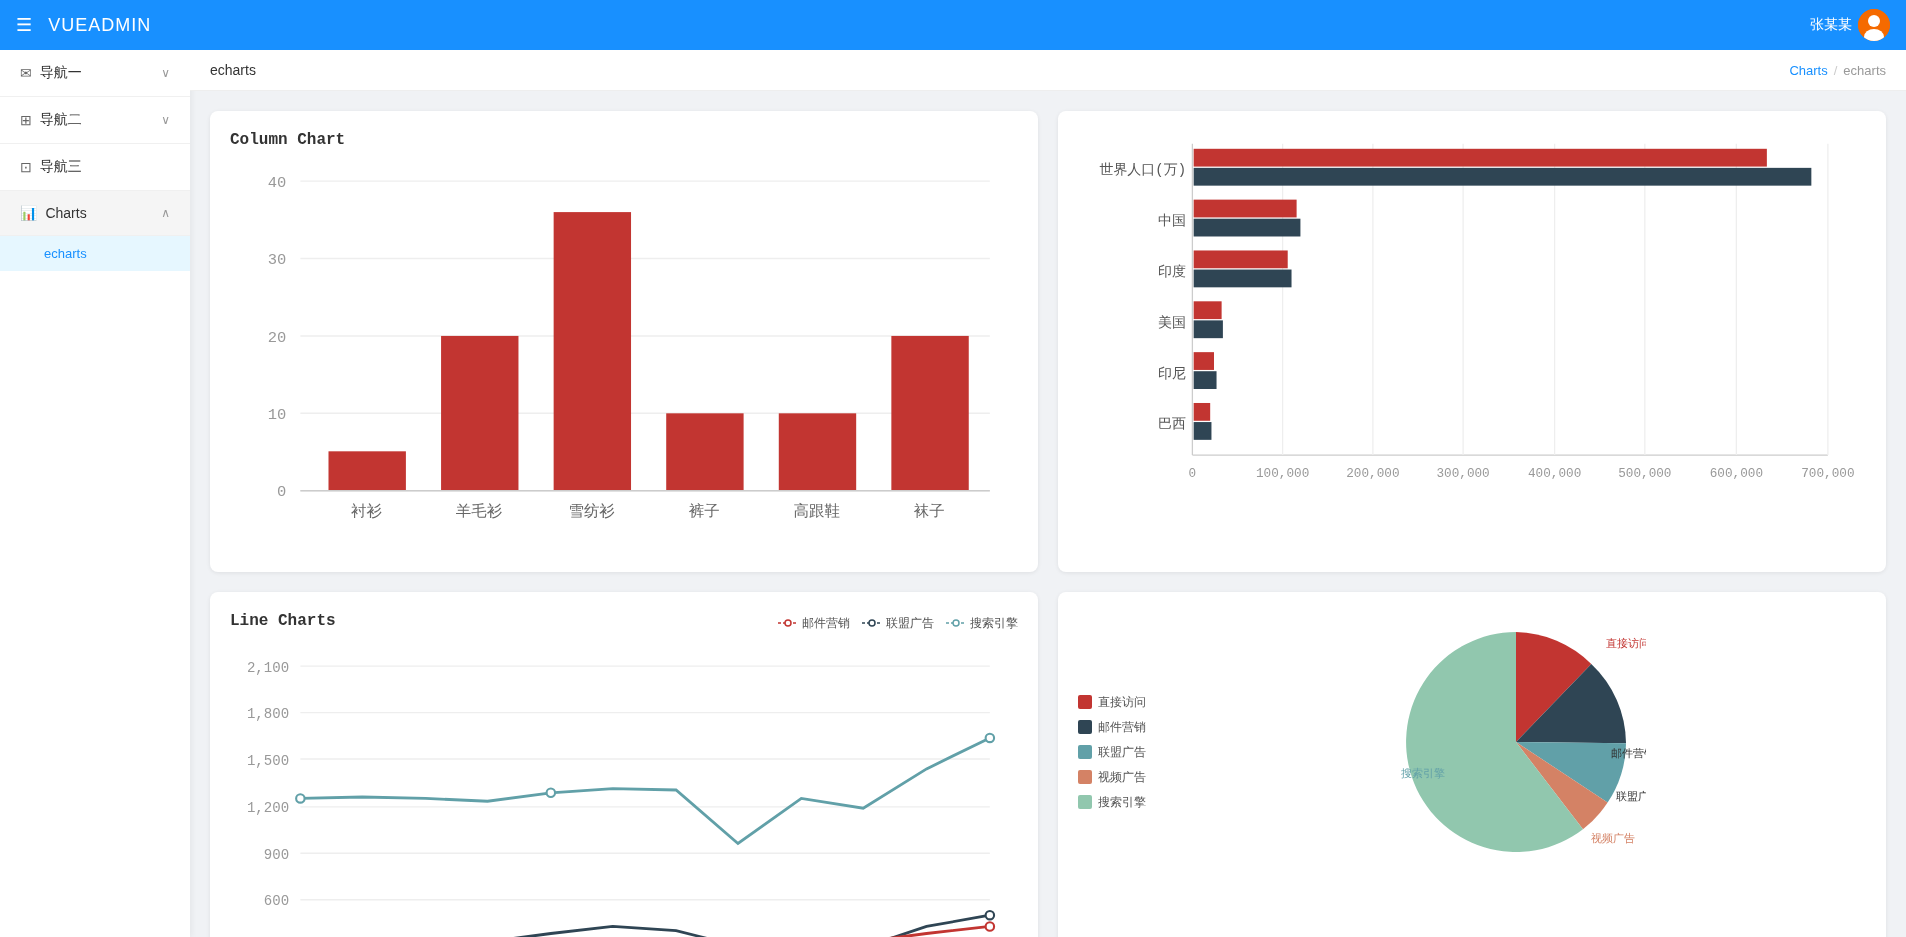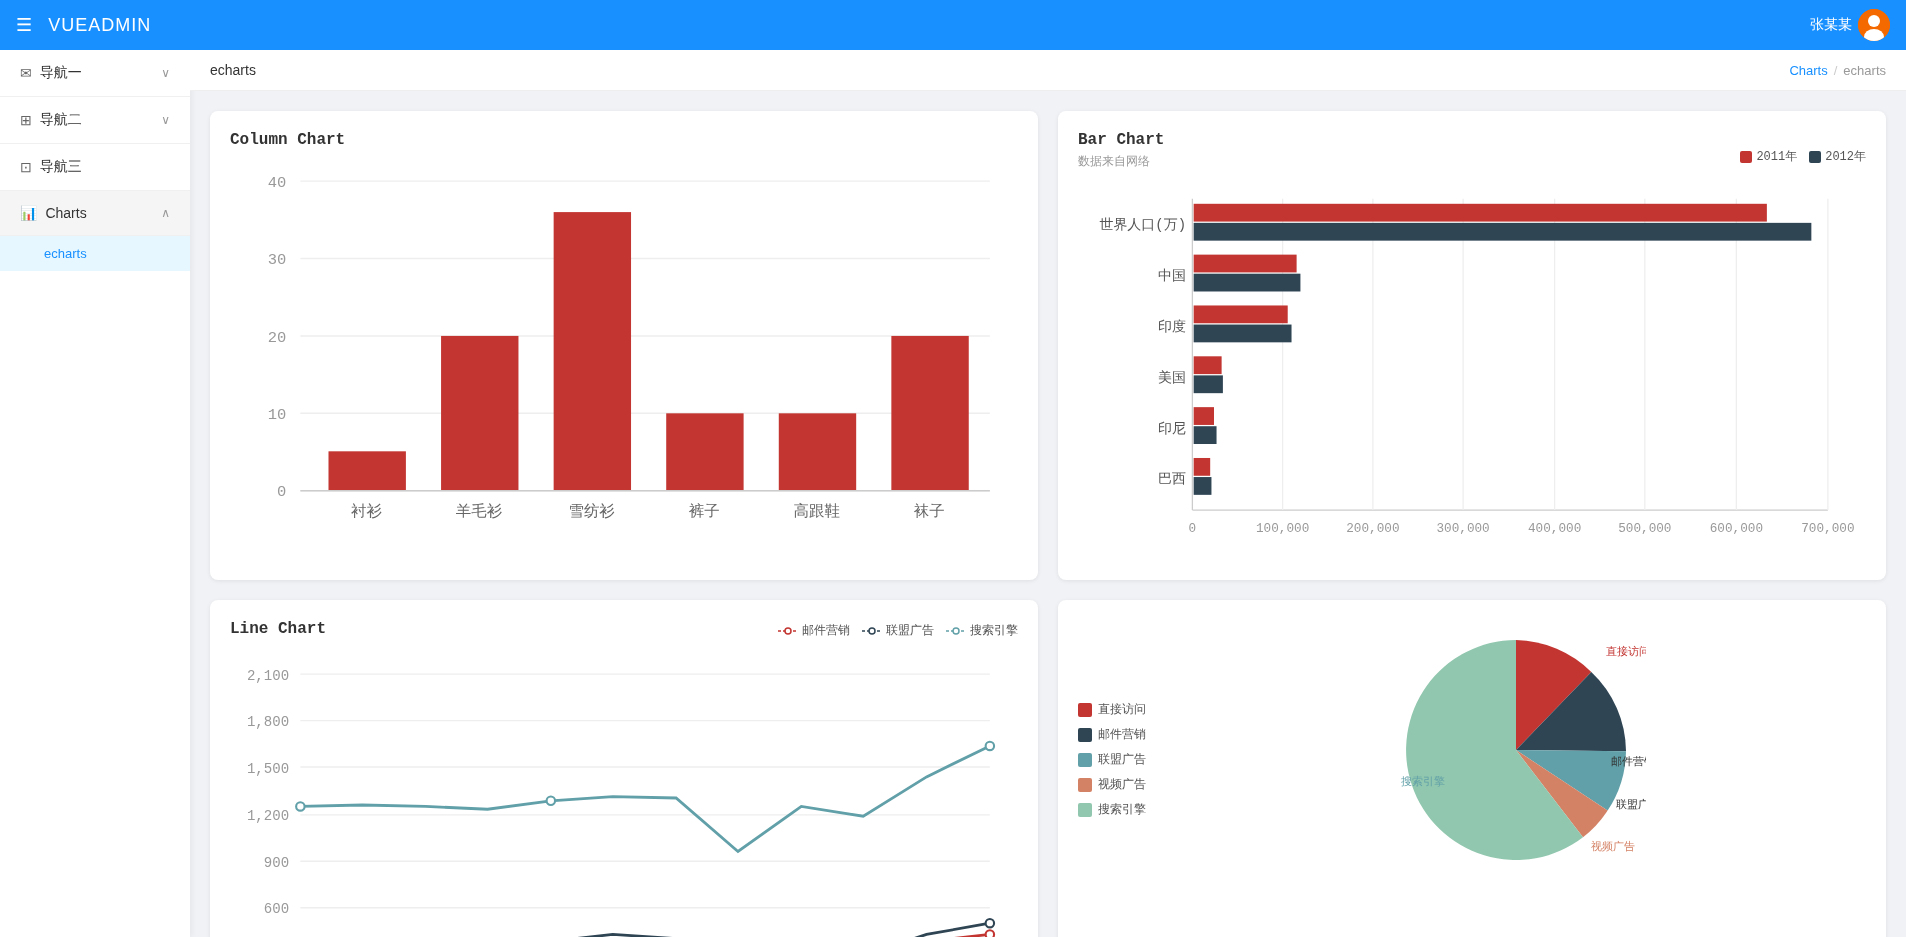--- a/index.html
+++ b/index.html
@@ -310,36 +310,20 @@
 
             <rect x="470" y="130" width="55" height="110" fill="#c23531"></rect>
             <text x="497" y="258" text-anchor="middle" font-size="11" fill="#666">袜子</text>
 
             <line x1="50" y1="240" x2="540" y2="240" stroke="#ccc" stroke-width="1"></line>
           </svg>
         </div>
       </div>
 
       <div class="chart-card">
-        <div class="chart-header">
-          <div>
-            <div class="chart-title">Bar Chart</div>
-            <div class="chart-subtitle">数据来自网络</div>
-          </div>
-          <div class="legend">
-            <div class="legend-item">
-              <div class="legend-dot" style="background:#c23531;"></div>
-              <span>2011年</span>
-            </div>
-            <div class="legend-item">
-              <div class="legend-dot" style="background:#2f4554;"></div>
-              <span>2012年</span>
-            </div>
-          </div>
-        </div>
         <div class="chart-svg-container">
           <svg width="100%" viewBox="0 0 620 290">
 
             <line x1="90" y1="10" x2="90" y2="255" stroke="#ccc" stroke-width="1"></line>
             <line x1="90" y1="255" x2="590" y2="255" stroke="#ccc" stroke-width="1"></line>
 
             <line x1="161" y1="10" x2="161" y2="255" stroke="#eee" stroke-width="1"></line>
             <line x1="232" y1="10" x2="232" y2="255" stroke="#eee" stroke-width="1"></line>
             <line x1="303" y1="10" x2="303" y2="255" stroke="#eee" stroke-width="1"></line>
             <line x1="375" y1="10" x2="375" y2="255" stroke="#eee" stroke-width="1"></line>
@@ -378,21 +362,21 @@
 
             <text x="85" y="234" text-anchor="end" font-size="11" fill="#555">巴西</text>
             <rect x="91" y="214" width="13" height="14" fill="#c23531"></rect>
             <rect x="91" y="229" width="14" height="14" fill="#2f4554"></rect>
           </svg>
         </div>
       </div>
 
       <div class="chart-card">
         <div class="chart-header">
-          <div class="chart-title">Line Chart</div>
+          <div class="chart-title">Line Charts</div>
           <div class="legend">
             <div class="legend-item">
               <svg width="20" height="10">
                   <line x1="0" y1="5" x2="20" y2="5" stroke="#c23531" stroke-width="1.5" stroke-dasharray="3,2"></line>
                   <circle cx="10" cy="5" r="3" fill="white" stroke="#c23531" stroke-width="1.5"></circle>
                 </svg>
               <span>邮件营销</span>
             </div>
             <div class="legend-item">
               <svg width="20" height="10">

